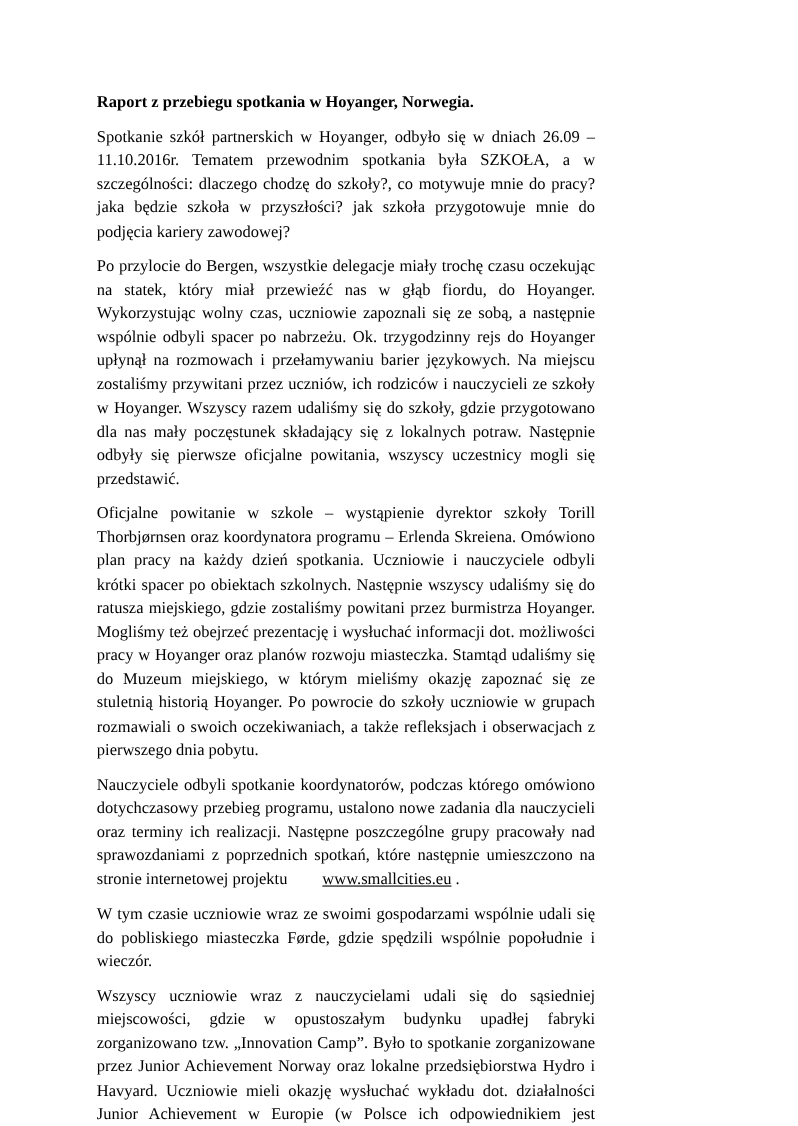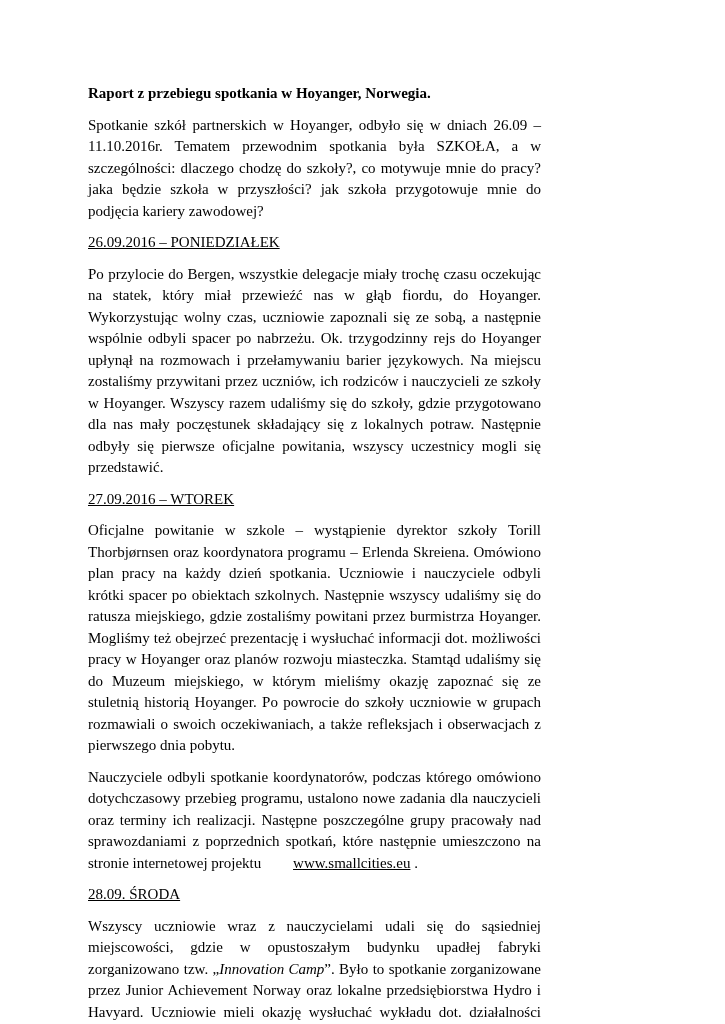--- a/index.html
+++ b/index.html
@@ -36,46 +36,37 @@
   .day-heading .u {
     text-decoration: underline;
   }
   .doclink {
     color: inherit;
     text-decoration: underline;
     cursor: pointer;
     margin-left: 28px;
   }
   .ital {
-    font-style: italic;
   }
 </style>
 </head>
 <body>
 
 <div class="page">
 
   <p class="doc-title">Raport z przebiegu spotkania w Hoyanger, Norwegia.</p>
 
   <p class="body-p">Spotkanie szkół partnerskich w Hoyanger, odbyło się w dniach 26.09 – 11.10.2016r. Tematem przewodnim spotkania była SZKOŁA, a w szczególności: dlaczego chodzę do szkoły?, co motywuje mnie do pracy? jaka będzie szkoła w przyszłości? jak szkoła przygotowuje mnie do podjęcia kariery zawodowej?</p>
 
-  <p class="day-heading">
-    <span class="u">26.09.2016 – PONIEDZIAŁEK</span>
-  </p>
 
   <p class="body-p">Po przylocie do Bergen, wszystkie delegacje miały trochę czasu oczekując na statek, który miał przewieźć nas w głąb fiordu, do Hoyanger. Wykorzystując wolny czas, uczniowie zapoznali się ze sobą, a następnie wspólnie odbyli spacer po nabrzeżu. Ok. trzygodzinny rejs do Hoyanger upłynął na rozmowach i przełamywaniu barier językowych. Na miejscu zostaliśmy przywitani przez uczniów, ich rodziców i nauczycieli ze szkoły w Hoyanger. Wszyscy razem udaliśmy się do szkoły, gdzie przygotowano dla nas mały poczęstunek składający się z lokalnych potraw. Następnie odbyły się pierwsze oficjalne powitania, wszyscy uczestnicy mogli się przedstawić.</p>
 
-  <p class="day-heading">
-    <span class="u">27.09.2016 – WTOREK</span>
-  </p>
 
   <p class="body-p">Oficjalne powitanie w szkole – wystąpienie dyrektor szkoły Torill Thorbjørnsen oraz koordynatora programu – Erlenda Skreiena. Omówiono plan pracy na każdy dzień spotkania. Uczniowie i nauczyciele odbyli krótki spacer po obiektach szkolnych. Następnie wszyscy udaliśmy się do ratusza miejskiego, gdzie zostaliśmy powitani przez burmistrza Hoyanger. Mogliśmy też obejrzeć prezentację i wysłuchać informacji dot. możliwości pracy w Hoyanger oraz planów rozwoju miasteczka. Stamtąd udaliśmy się do Muzeum miejskiego, w którym mieliśmy okazję zapoznać się ze stuletnią historią Hoyanger. Po powrocie do szkoły uczniowie w grupach rozmawiali o swoich oczekiwaniach, a także refleksjach i obserwacjach z pierwszego dnia pobytu.</p>
 
   <p class="body-p"><span>Nauczyciele odbyli spotkanie koordynatorów, podczas którego omówiono dotychczasowy przebieg programu, ustalono nowe zadania dla nauczycieli oraz terminy ich realizacji. Następne poszczególne grupy pracowały nad sprawozdaniami z poprzednich spotkań, które następnie umieszczono na stronie internetowej projektu </span><a class="doclink">www.smallcities.eu</a><span> .</span></p>
 
+  <p class="body-p">W tym czasie uczniowie wraz ze swoimi gospodarzami wspólnie udali się do pobliskiego miasteczka Førde, gdzie spędzili wspólnie popołudnie i wieczór.</p>
 
-  <p class="day-heading">
-    <span class="u">28.09. ŚRODA</span>
-  </p>
 
   <p class="body-p justify-last"><span>Wszyscy uczniowie wraz z nauczycielami udali się do sąsiedniej miejscowości, gdzie w opustoszałym budynku upadłej fabryki zorganizowano tzw. „</span><span class="ital">Innovation Camp</span><span>”. Było to spotkanie zorganizowane przez Junior Achievement Norway oraz lokalne przedsiębiorstwa Hydro i Havyard. Uczniowie mieli okazję wysłuchać wykładu dot. działalności Junior Achievement w Europie (w Polsce ich odpowiednikiem jest Fundacja Młodzieżowej Przedsiębiorczości). Następnie w międzynarodowych grupach dyskutowali o możliwościach wykorzystania pustego budynku fabryki oraz o swoich planach zawodowych na przyszłość.</span></p>
 
 </div>
 
 </body></html>

